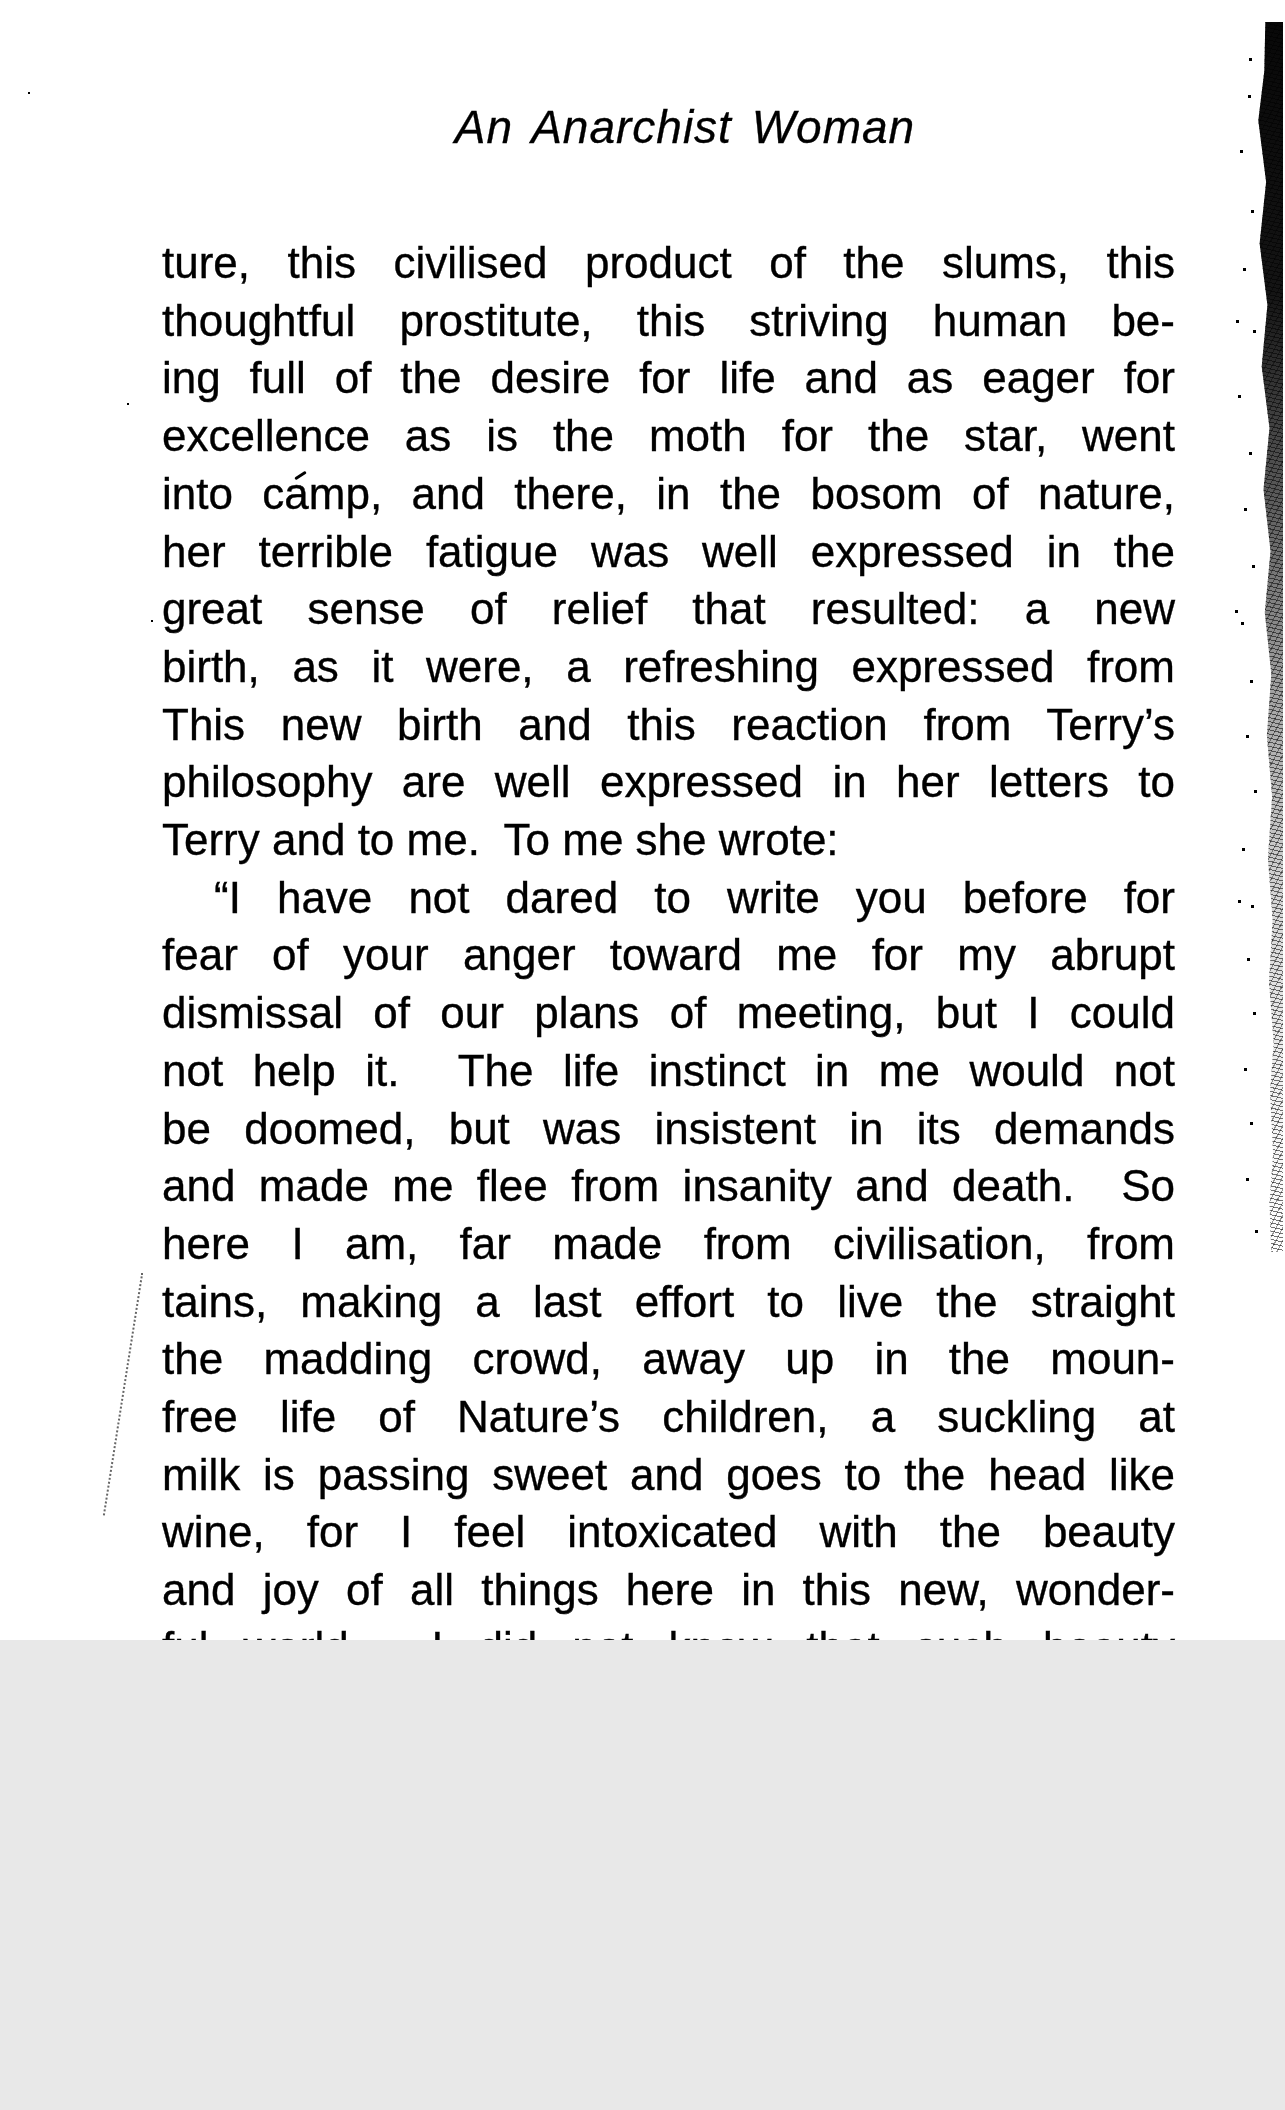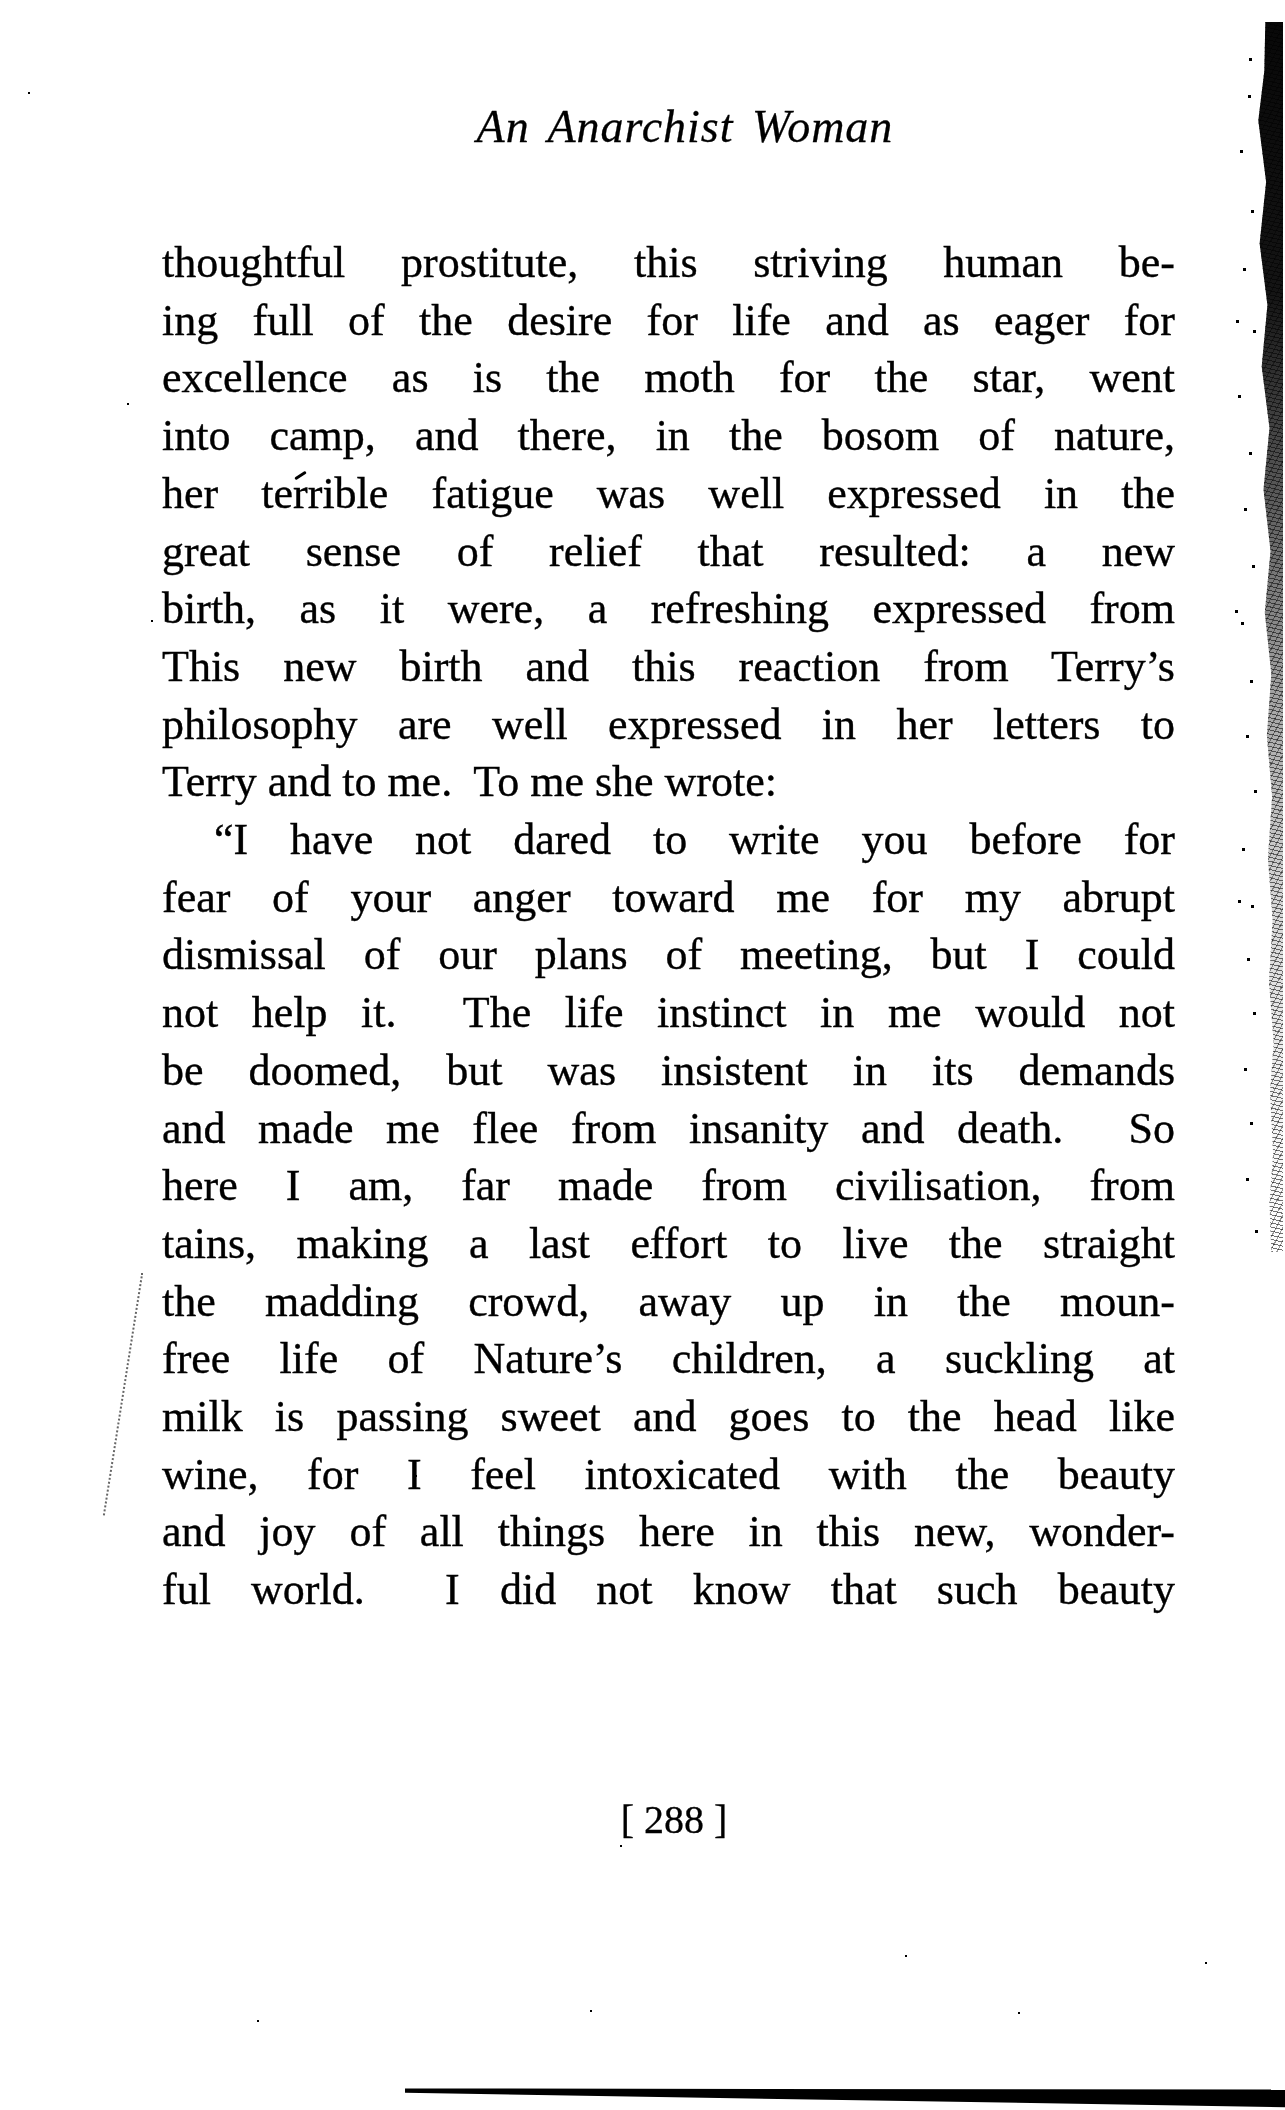--- a/index.html
+++ b/index.html
@@ -1,21 +1,21 @@
 <!DOCTYPE html>
 <html><head>
 <meta charset="utf-8">
 <style>
   html,body{margin:0;padding:0;background:#e8e8e8;}
   .page{
     position:relative;
-    width:1285px;height:2110px;
+    width:1285px;height:1640px;
     background:#ffffff;
     overflow:hidden;
-    font-family:Liberation Serif, serif;
+    font-family:Liberation Sans, sans-serif;
     color:#000;
   }
   
   .running-head{
     position:absolute;left:170px;top:100px;width:1030px;height:60px;
     text-align:center;
     font-style:italic;
     font-size:46px;
     letter-spacing:1px;
     word-spacing:6px;
@@ -99,20 +99,21 @@
   }
 </style>
 </head>
 <body>
 
 <div class="page">
 
   <div class="running-head">An Anarchist Woman</div>
 
   <div class="body-block">
+      <div class="body-line">ture, this civilised product of the slums, this</div>
       <div class="body-line">thoughtful prostitute, this striving human be-</div>
       <div class="body-line">ing full of the desire for life and as eager for</div>
       <div class="body-line">excellence as is the moth for the star, went</div>
       <div class="body-line">into camp, and there, in the bosom of nature,</div>
       <div class="body-line">her terrible fatigue was well expressed in the</div>
       <div class="body-line">great sense of relief that resulted: a new</div>
       <div class="body-line">birth, as it were, a refreshing expressed from</div>
       <div class="body-line">This new birth and this reaction from Terry’s</div>
       <div class="body-line">philosophy are well expressed in her letters to</div>
       <div class="body-line para-end">Terry and to me.  To me she wrote:</div>

